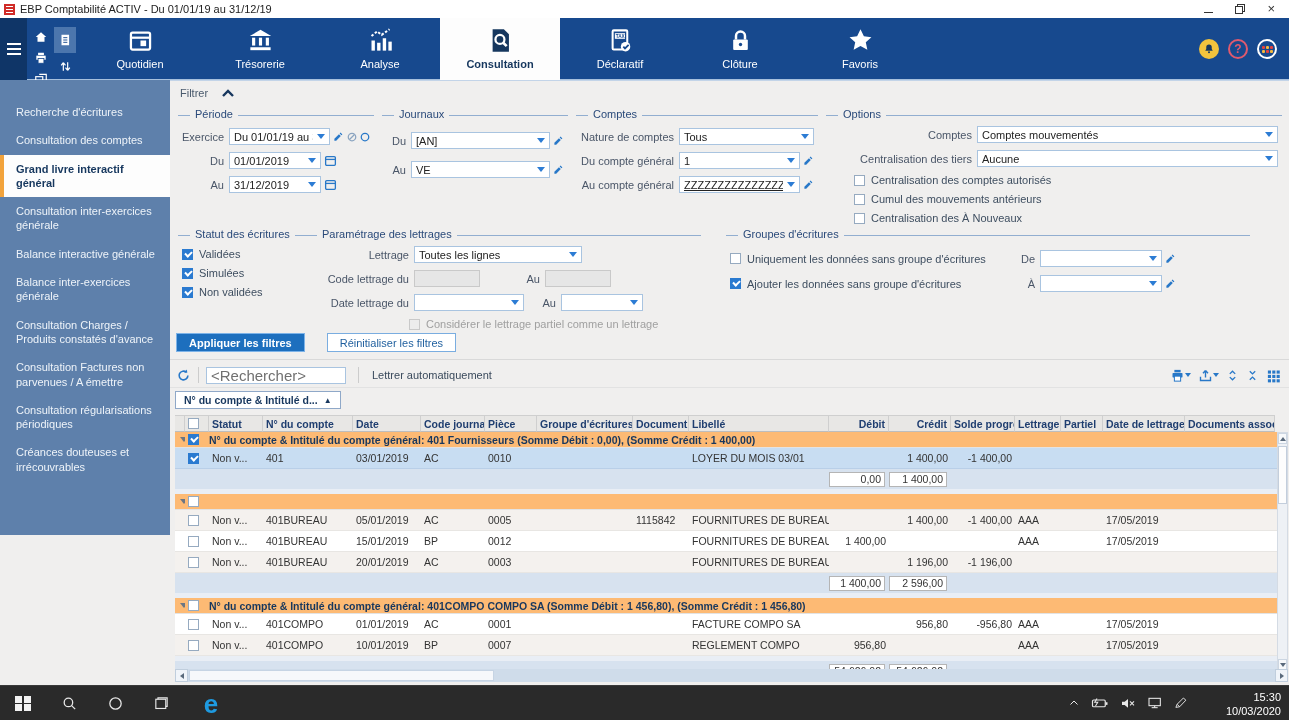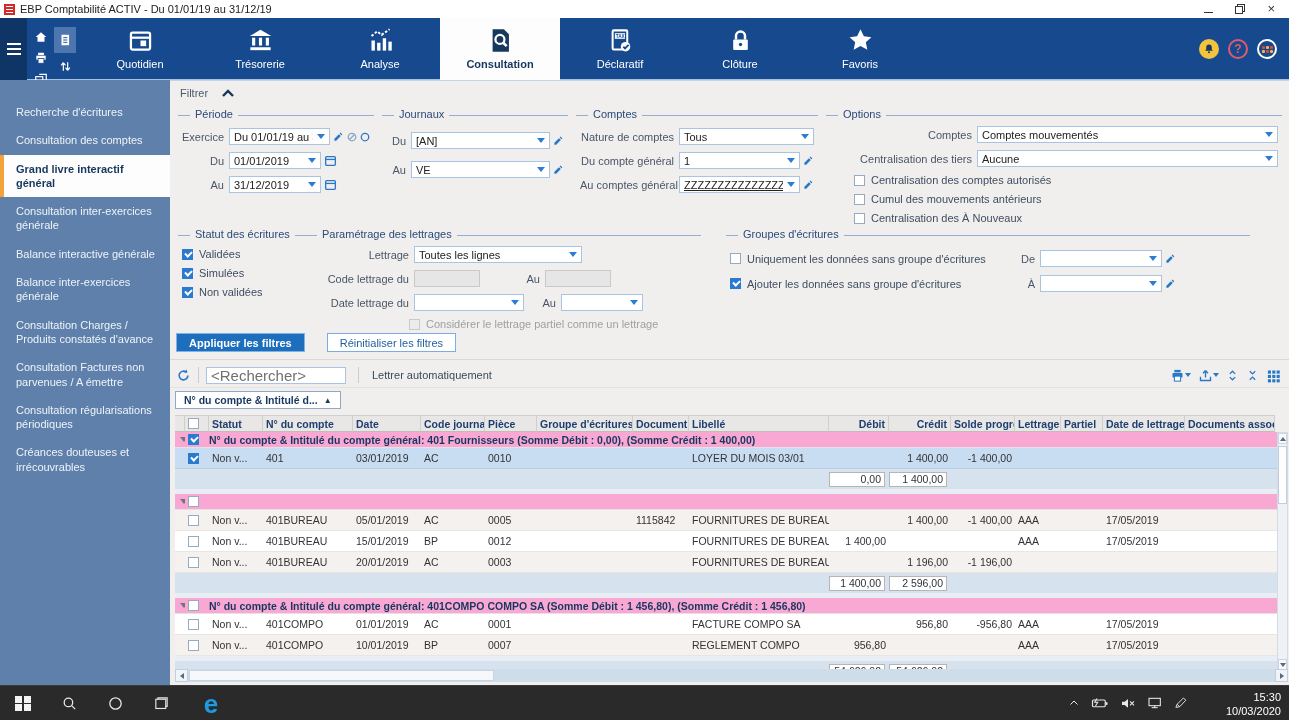--- a/index.html
+++ b/index.html
@@ -29,21 +29,21 @@
   .tab.active{background:#fdfdfd;color:#16375e;}
   .tab.active .tlabel{font-weight:bold;}
   .ribbon-right{position:absolute;right:12px;top:0;height:62px;display:flex;align-items:center;gap:9px;}
   .circle-btn{width:20px;height:20px;border-radius:50%;display:flex;align-items:center;justify-content:center;}
   .cb-bell{background:#f2c33d;}
   .cb-help{border:2px solid #e05a6e;color:#e05a6e;font-weight:bold;font-size:12px;background:transparent;}
   .cb-apps{border:2px solid #fff;background:#17498e;}
   .dotgrid{display:grid;grid-template-columns:repeat(3,3px);grid-gap:1px;}
   .dotgrid i{width:3px;height:3px;border-radius:1px;}
   
-  .sidebar{position:absolute;left:0;top:80px;width:170px;height:605px;background:#5e80ab;color:#eef3f9;padding-top:18px;}
+  .sidebar{position:absolute;left:0;top:80px;width:170px;height:455px;background:#5e80ab;color:#eef3f9;padding-top:18px;}
   .side-item{padding:7px 10px 7px 16px;line-height:1.3;cursor:default;}
   .side-item.selected{background:#fdfdfd;color:#16375e;font-weight:bold;position:relative;padding-left:16px;}
   .side-item.selected::before{content:"";position:absolute;left:0;top:0;bottom:0;width:4px;background:#f2a33c;}
   
   .main{position:absolute;left:170px;top:80px;width:1119px;height:605px;background:#f0efee;border-top:1px solid #c3d4e8;}
   .filter-bar{position:absolute;left:10px;top:6px;display:flex;align-items:center;gap:14px;color:#4a5a6c;}
   .fs{position:absolute;border-top:1px solid #92aed0;}
   .fs .legend{position:absolute;top:-8px;left:12px;background:#f0efee;padding:0 5px;color:#2a4a7a;}
   .frow{display:flex;align-items:center;margin:7px 4px;}
   .flabel{color:#4a5668;text-align:right;margin-right:5px;white-space:nowrap;}
@@ -75,21 +75,21 @@
   .chip-row{position:absolute;left:5px;top:310px;}
   .chip{display:inline-flex;align-items:center;gap:6px;background:#fff;border:1px solid #8fa8c8;padding:2px 8px;font-weight:bold;color:#17375e;font-size:10.5px;}
   .chip .sort{font-size:8px;color:#17375e;}
   
   .grid{position:absolute;left:5px;top:334px;width:1113px;}
   .grid-header{display:flex;height:17px;}
   .gh{padding:2px 3px;font-weight:bold;color:#1f3e70;background:#e8e7e5;border-right:1px solid #cfcfcf;border-top:1px solid #cfcfcf;border-bottom:1px solid #bdbdbd;font-size:10.5px;overflow:hidden;white-space:nowrap;flex:none;}
   .gh.r{text-align:right;}
   .grid-body{position:relative;height:239px;background:#e9eef5;overflow:hidden;font-size:10.5px;color:#333;}
   .group-block{margin-bottom:5px;background:#fff;}
-  .group-row{display:flex;align-items:center;height:16px;background:#f9a8d4;border-bottom:1px solid #e3e3e3;}
+  .group-row{display:flex;align-items:center;height:16px;background:#fdba74;border-bottom:1px solid #e3e3e3;}
   .group-row .gtext{font-weight:bold;color:#17375e;white-space:nowrap;overflow:hidden;}
   .tri{width:0;height:0;border:4px solid transparent;border-top:5px solid #6b7684;margin:4px 0 0 2px;}
   .gc{flex:none;padding:0 3px;overflow:hidden;white-space:nowrap;display:flex;align-items:center;height:100%;}
   .gc.r{justify-content:flex-end;}
   .data-row{display:flex;height:21px;border-bottom:1px solid #e8e6e3;background:#fff;}
   .data-row.alt{background:#f4f1ee;}
   .data-row.sel{background:#c8ddf2;border-bottom-color:#b9cfe8;}
   .sub-row{display:flex;align-items:center;height:20px;background:#d7e2ef;}
   .numbox{background:#fff;border:1px solid #b5b5b5;height:15px;display:flex;align-items:center;justify-content:flex-end;padding:0 3px;}
   
@@ -379,21 +379,21 @@
           <span class="val">1</span>
           <span class="caret"></span>
         </span>
       <span class="ficon">
           <svg width="11" height="11" viewBox="0 0 24 24">
             <path d="M3 17 L13 7 l4 4 L7 21 H3 Z M14.5 5.5 l2-2 4 4 -2 2 Z" fill="#2878c8"></path>
           </svg>
         </span>
     </div>
     <div class="frow">
-      <span class="flabel" style="width:94px;">Au comptes général</span>
+      <span class="flabel" style="width:94px;">Au compte général</span>
       <span class="combo" style="flex:1;">
           <span class="val" style="text-decoration:underline;">ZZZZZZZZZZZZZZZZ</span>
           <span class="caret"></span>
         </span>
       <span class="ficon">
           <svg width="11" height="11" viewBox="0 0 24 24">
             <path d="M3 17 L13 7 l4 4 L7 21 H3 Z M14.5 5.5 l2-2 4 4 -2 2 Z" fill="#2878c8"></path>
           </svg>
         </span>
     </div>

